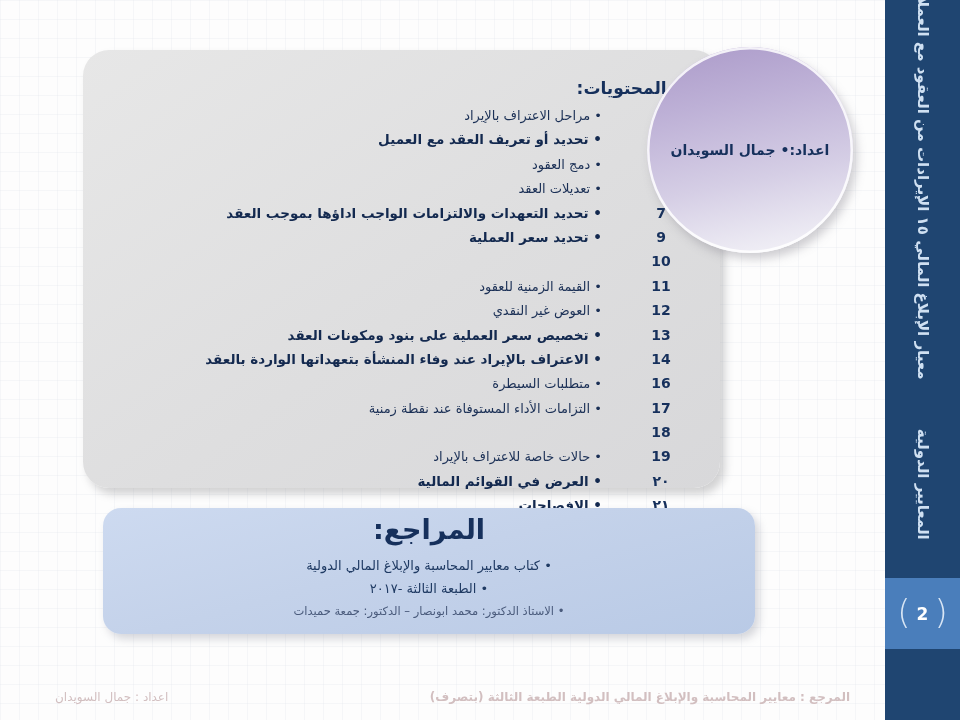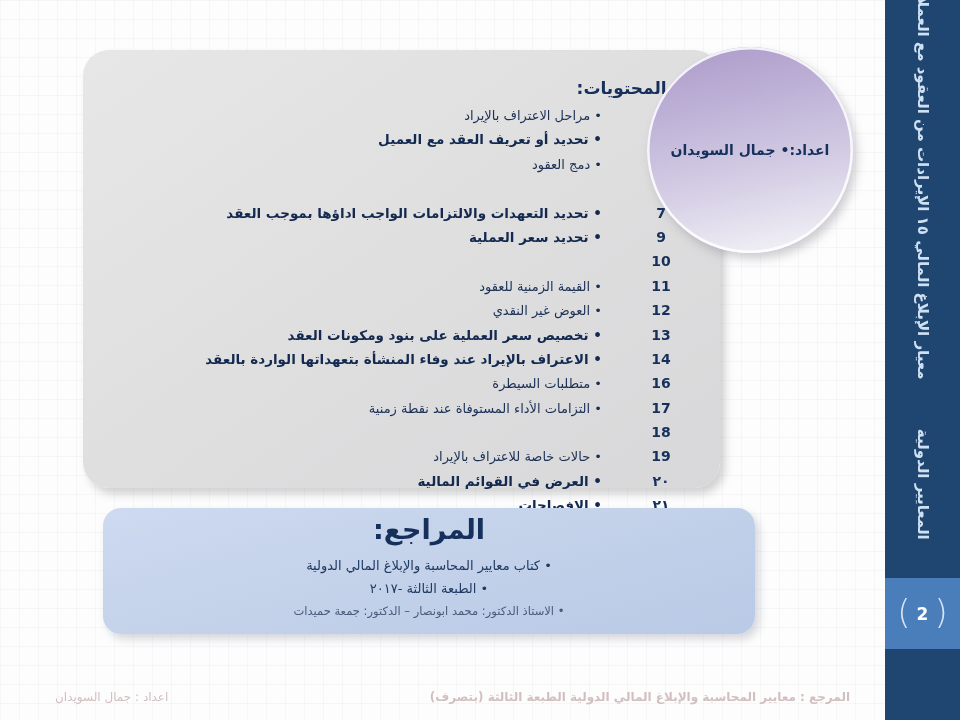--- a/index.html
+++ b/index.html
@@ -263,20 +263,21 @@
         <div class="toc-row">
           <div class="toc-num">4</div>
           <div class="toc-text bold"><span>• </span>تحديد أو تعريف العقد مع العميل</div>
         </div>
         <div class="toc-row">
           <div class="toc-num">5</div>
           <div class="toc-text"><span>• </span>دمج العقود</div>
         </div>
         <div class="toc-row">
           <div class="toc-num">6</div>
+          <div class="toc-text"><span>• </span>تعديلات العقد</div>
         </div>
         <div class="toc-row">
           <div class="toc-num">7</div>
           <div class="toc-text bold"><span>• </span>تحديد التعهدات والالتزامات الواجب اداؤها بموجب العقد</div>
         </div>
         <div class="toc-row">
           <div class="toc-num">9</div>
           <div class="toc-text bold"><span>• </span>تحديد سعر العملية</div>
         </div>
         <div class="toc-row">

